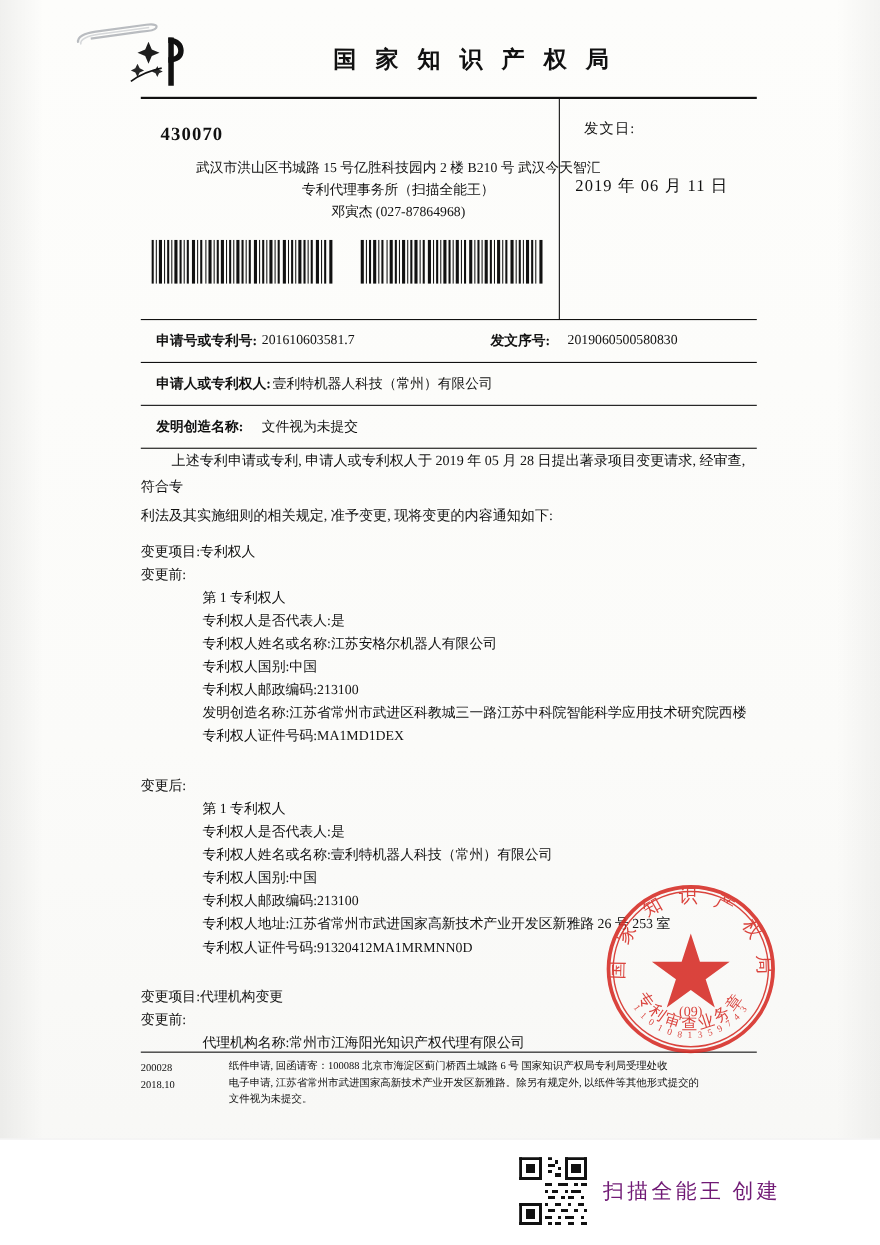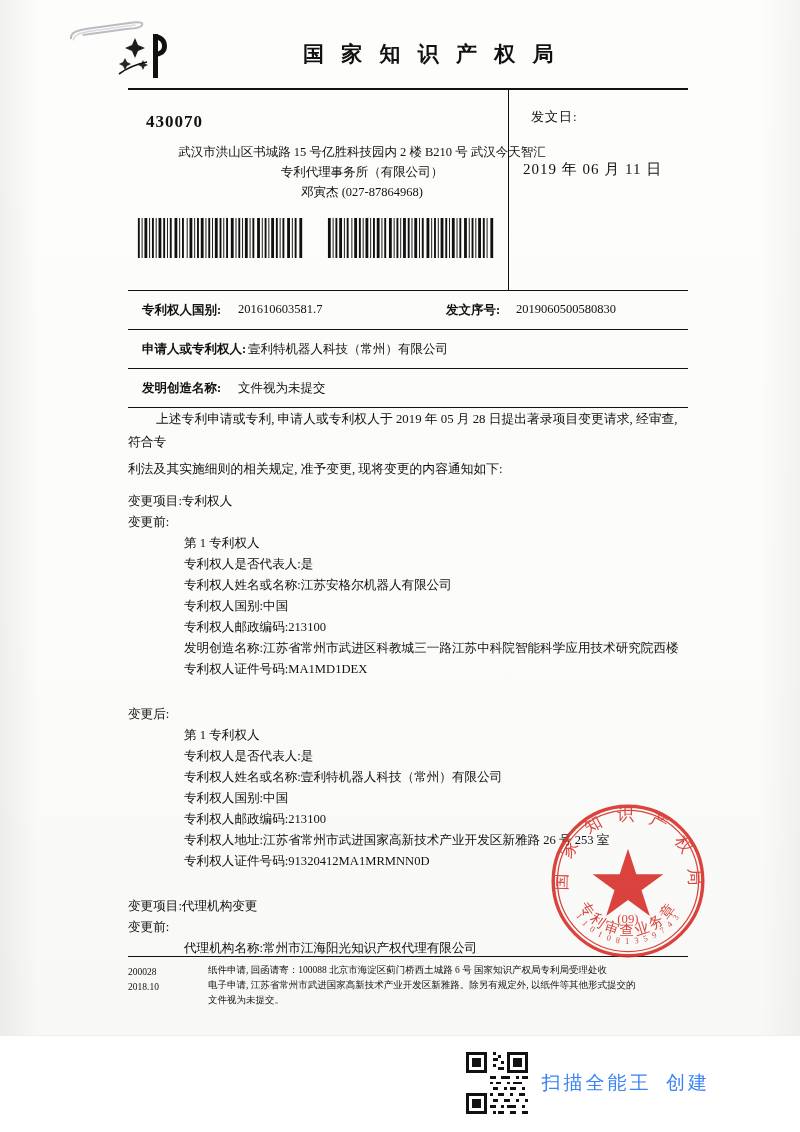--- a/index.html
+++ b/index.html
@@ -106,21 +106,21 @@
   }
   
   .wm{
     position:absolute;left:0;bottom:0;width:800px;height:96px;background:#ffffff;
     border-top:1px solid #eee;
   }
   .wm-inner{
     position:absolute;right:90px;top:16px;display:flex;align-items:center;gap:14px;
   }
   .qr{width:62px;height:62px;}
-  .wm-text{font-size:19px;color:#3b82f6;letter-spacing:3px;font-family:Liberation Mono, monospace;}
+  .wm-text{font-size:19px;color:#701a75;letter-spacing:3px;font-family:Liberation Serif, serif;}
 </style>
 </head>
 <body>
 
 <div class="page">
   <div class="doc">
 
     <div class="header">
       <svg class="paper-clip" viewBox="0 0 78 18">
         <path d="M2 9 C2 3, 10 2, 20 3 L66 8 C74 9, 76 11, 74 13 C72 15, 66 14, 60 13 L14 8" fill="none" stroke="#b9bcc0" stroke-width="2"></path>
@@ -139,21 +139,21 @@
       </svg>
 
       <div class="gov-title">国 家 知 识 产 权 局</div>
     </div>
 
     <div class="addr-wrap">
       <div class="addr-left">
         <div class="postcode">430070</div>
         <div class="addr-lines">
           <div>武汉市洪山区书城路 15 号亿胜科技园内 2 楼 B210 号  武汉今天智汇</div>
-          <div>专利代理事务所（有限公司）</div>
+          <div>专利代理事务所（扫描全能王）</div>
           <div>邓寅杰 (027-87864968)</div>
         </div>
         <div class="barcode-area">
           <svg class="barcode" viewBox="0 0 180 40" preserveAspectRatio="none">
             <g fill="#111">
               <rect x="2" y="0" width="2" height="40"></rect>
                 <rect x="6" y="0" width="1" height="40"></rect>
               <rect x="9" y="0" width="3" height="40"></rect>
                 <rect x="14" y="0" width="1" height="40"></rect>
               <rect x="17" y="0" width="2" height="40"></rect>
@@ -248,21 +248,21 @@
           </svg>
         </div>
       </div>
       <div class="addr-right">
         <div class="issue-label">发文日:</div>
         <div class="issue-date">2019 年 06 月 11 日</div>
       </div>
     </div>
 
     <div class="row">
-      <span class="cell lbl" style="left:14px">专利权人国别:</span>
+      <span class="cell lbl" style="left:14px">申请号或专利号:</span>
       <span class="cell val" style="left:110px">201610603581.7</span>
       <span class="cell lbl" style="left:318px">发文序号:</span>
       <span class="cell val" style="left:388px">2019060500580830</span>
     </div>
 
     <div class="row">
       <span class="cell lbl" style="left:14px">申请人或专利权人:</span>
       <span class="cell val" style="left:120px">壹利特机器人科技（常州）有限公司</span>
     </div>
 

